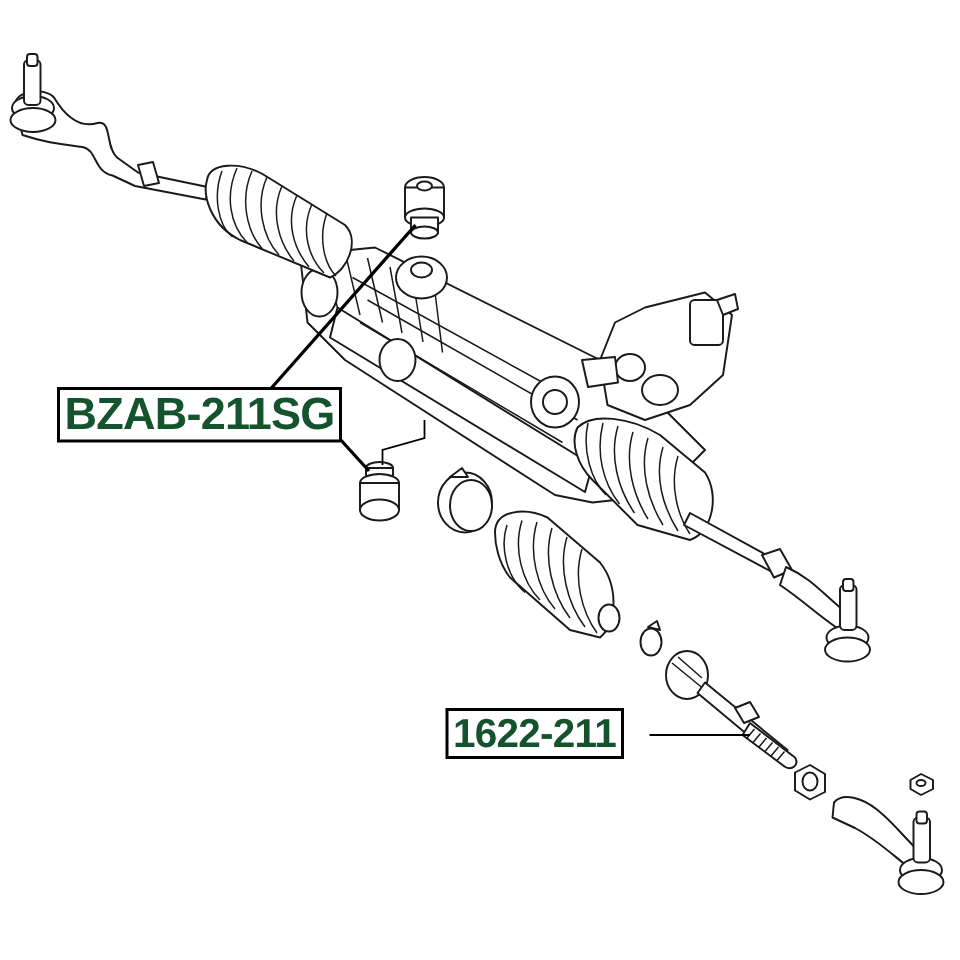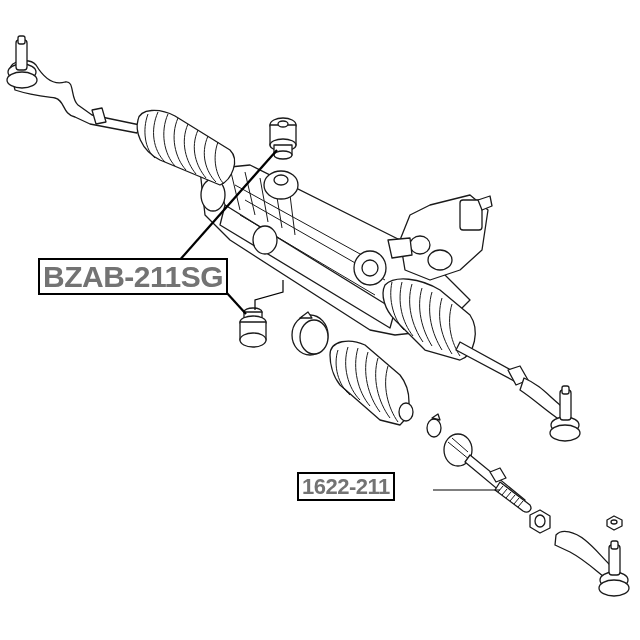--- a/index.html
+++ b/index.html
@@ -2,23 +2,23 @@
 <html><head>
 <meta charset="utf-8">
 <style>
   html,body{margin:0;padding:0;background:#ffffff;}
   body{width:640px;height:640px;position:relative;overflow:hidden;font-family:"Liberation Sans",sans-serif;}
   svg.diagram{position:absolute;left:0;top:0;width:640px;height:640px;}
   .part{fill:#ffffff;stroke:#1a1a1a;stroke-width:1.3;stroke-linejoin:round;stroke-linecap:round;}
   .thin{fill:none;stroke:#1a1a1a;stroke-width:1;}
   .leader{fill:none;stroke:#000000;stroke-width:2.2;}
   .leader-thin{fill:none;stroke:#000000;stroke-width:1.2;}
-  .label{position:absolute;background:#ffffff;border:2px solid #000000;color:#737373;font-weight:bold;font-family:"Liberation Sans",sans-serif;line-height:1;padding:2px 3px 1px 3px;white-space:nowrap;}
+  .label{position:absolute;background:#ffffff;border:2px solid #000000;color:#14532d;font-weight:bold;font-family:"Liberation Sans",sans-serif;line-height:1;padding:2px 3px 1px 3px;white-space:nowrap;}
   #label-bzab{left:38px;top:258px;font-size:30px;letter-spacing:-0.5px;}
-  #label-1622{left:297px;top:472px;font-size:22px;letter-spacing:-0.5px;}
+  #label-1622{left:297px;top:472px;font-size:27px;letter-spacing:-0.5px;}
 </style>
 </head>
 <body>
 
 <svg class="diagram" viewBox="0 0 640 640" xmlns="http://www.w3.org/2000/svg">
 
   <g>
     <path class="part" d="M200,170 L250,165 L420,250 L470,300 L440,330 L395,335 L370,330 L230,240 L205,215 Z"></path>
     <path class="part" d="M225,205 L395,310 L390,328 L220,225 Z"></path>
     <path class="thin" d="M235,185 L380,265 M245,200 L385,280 M240,215 L375,295"></path>

